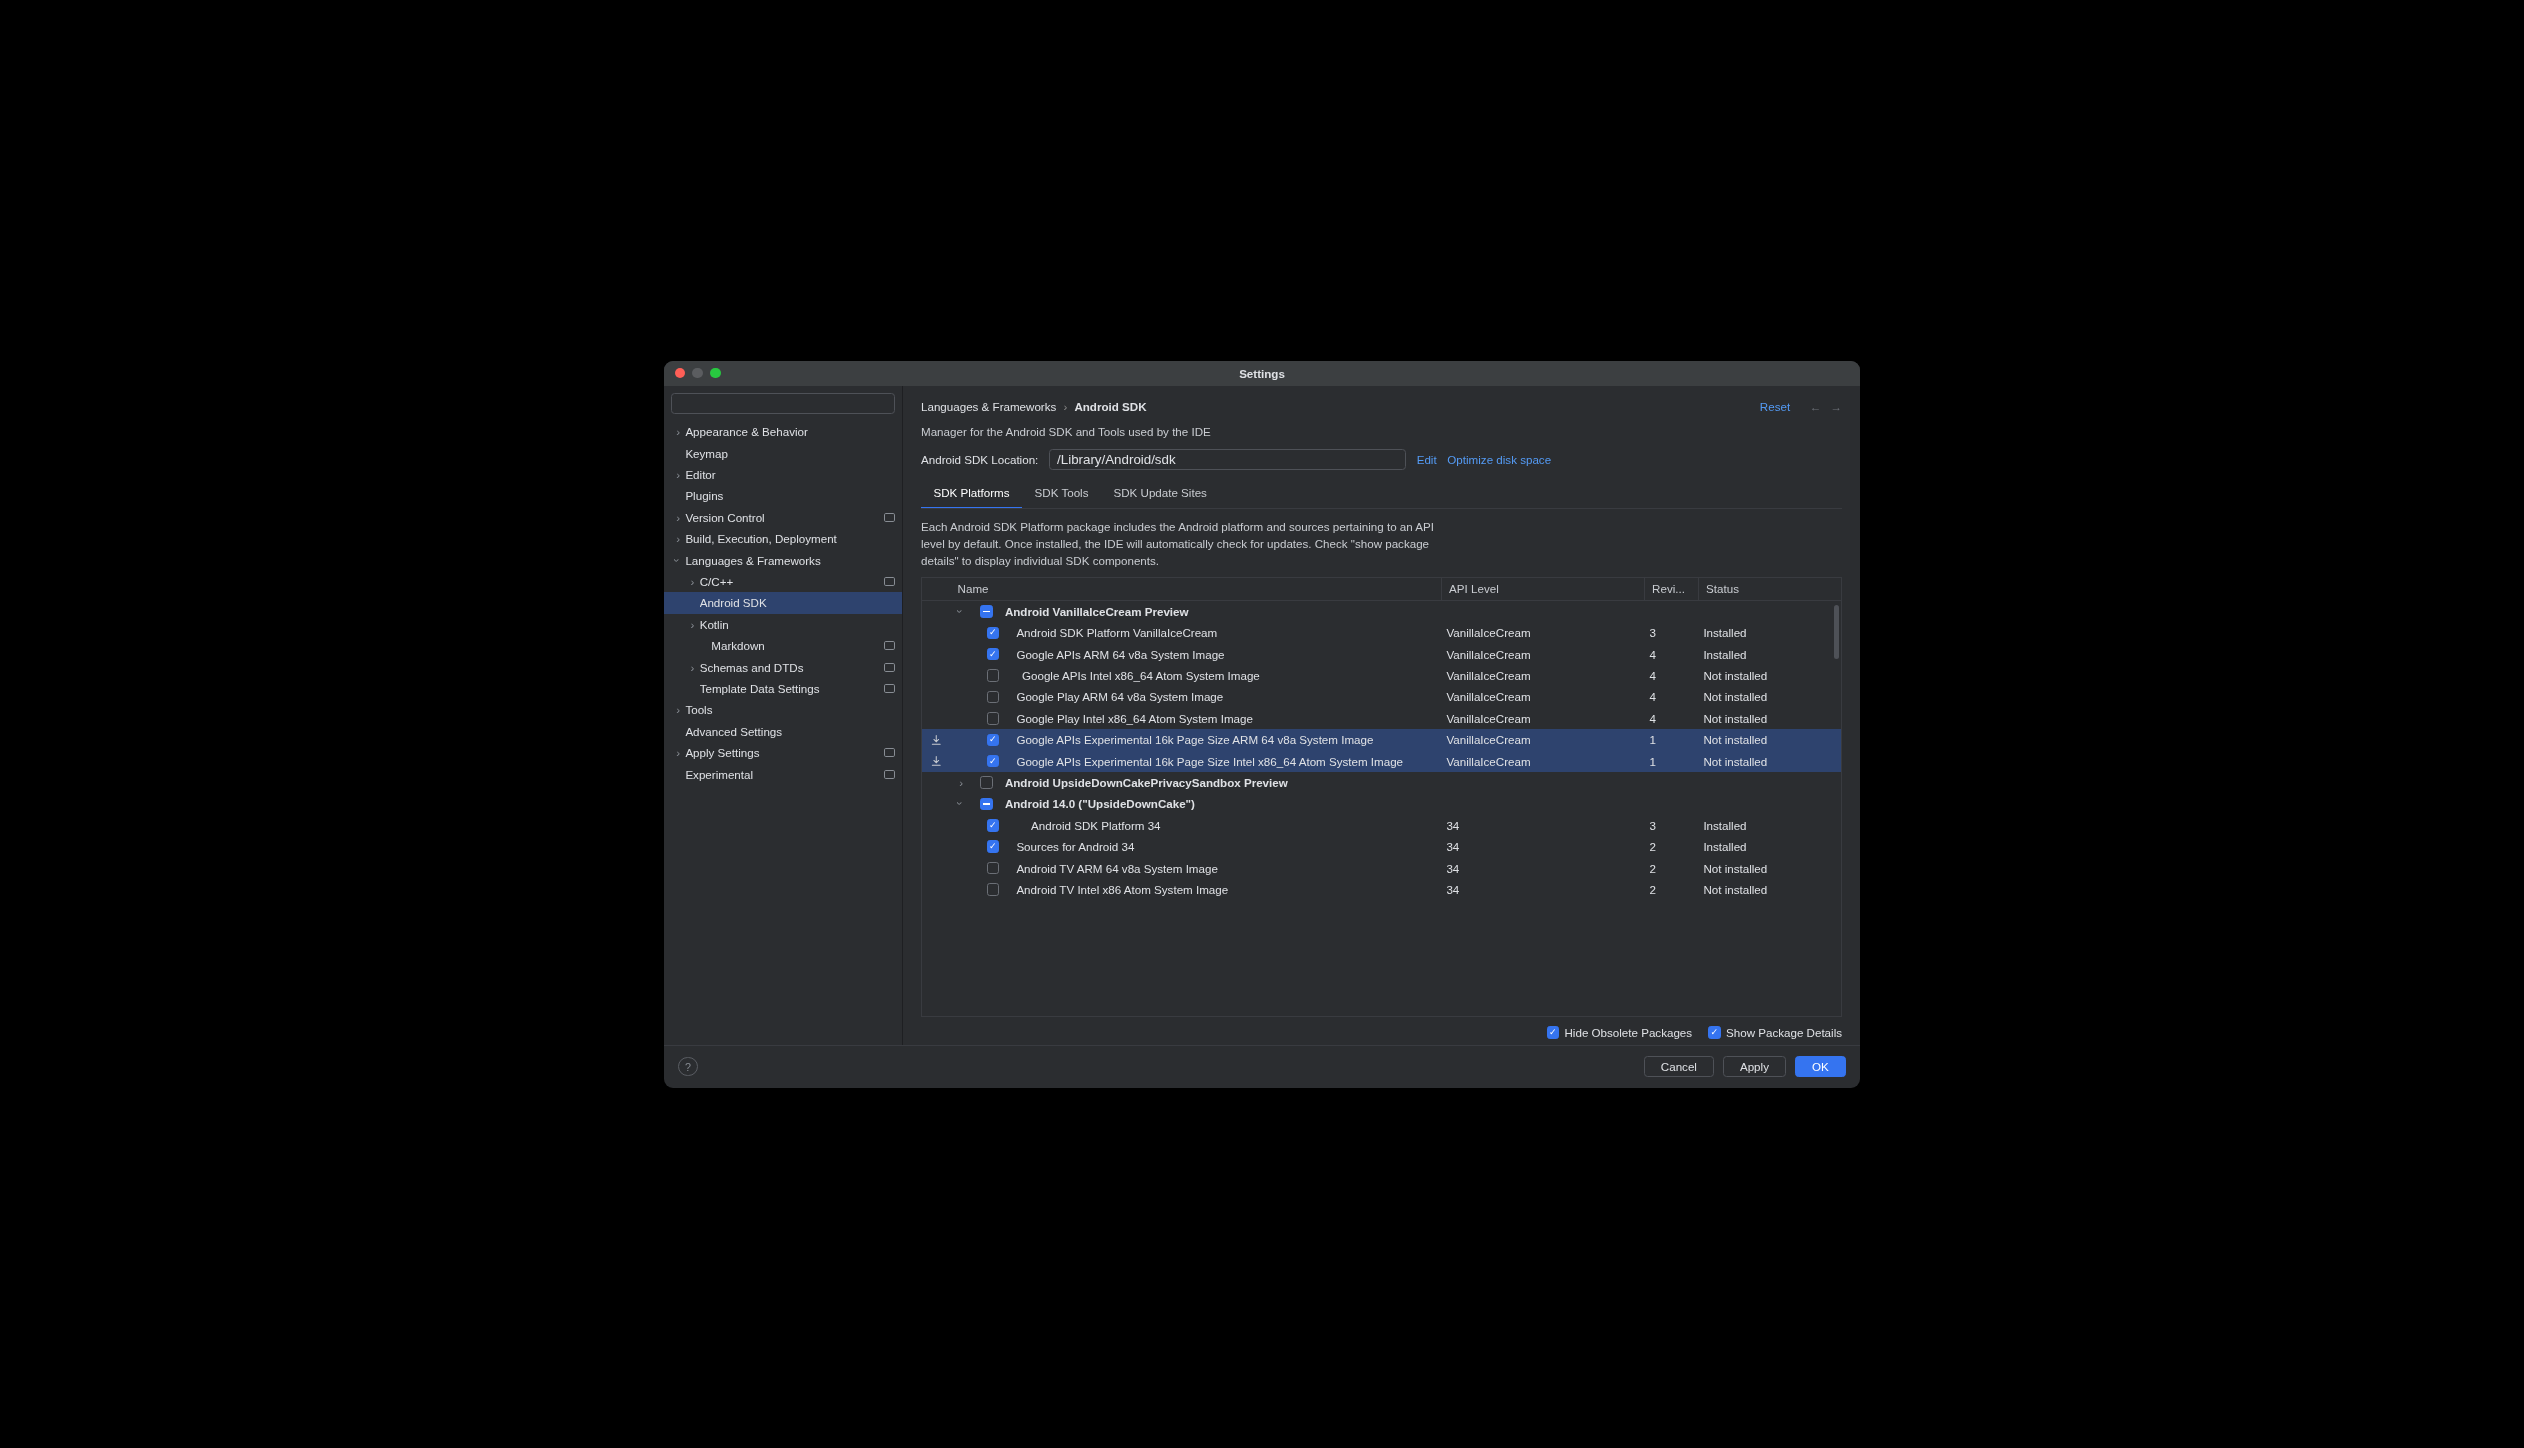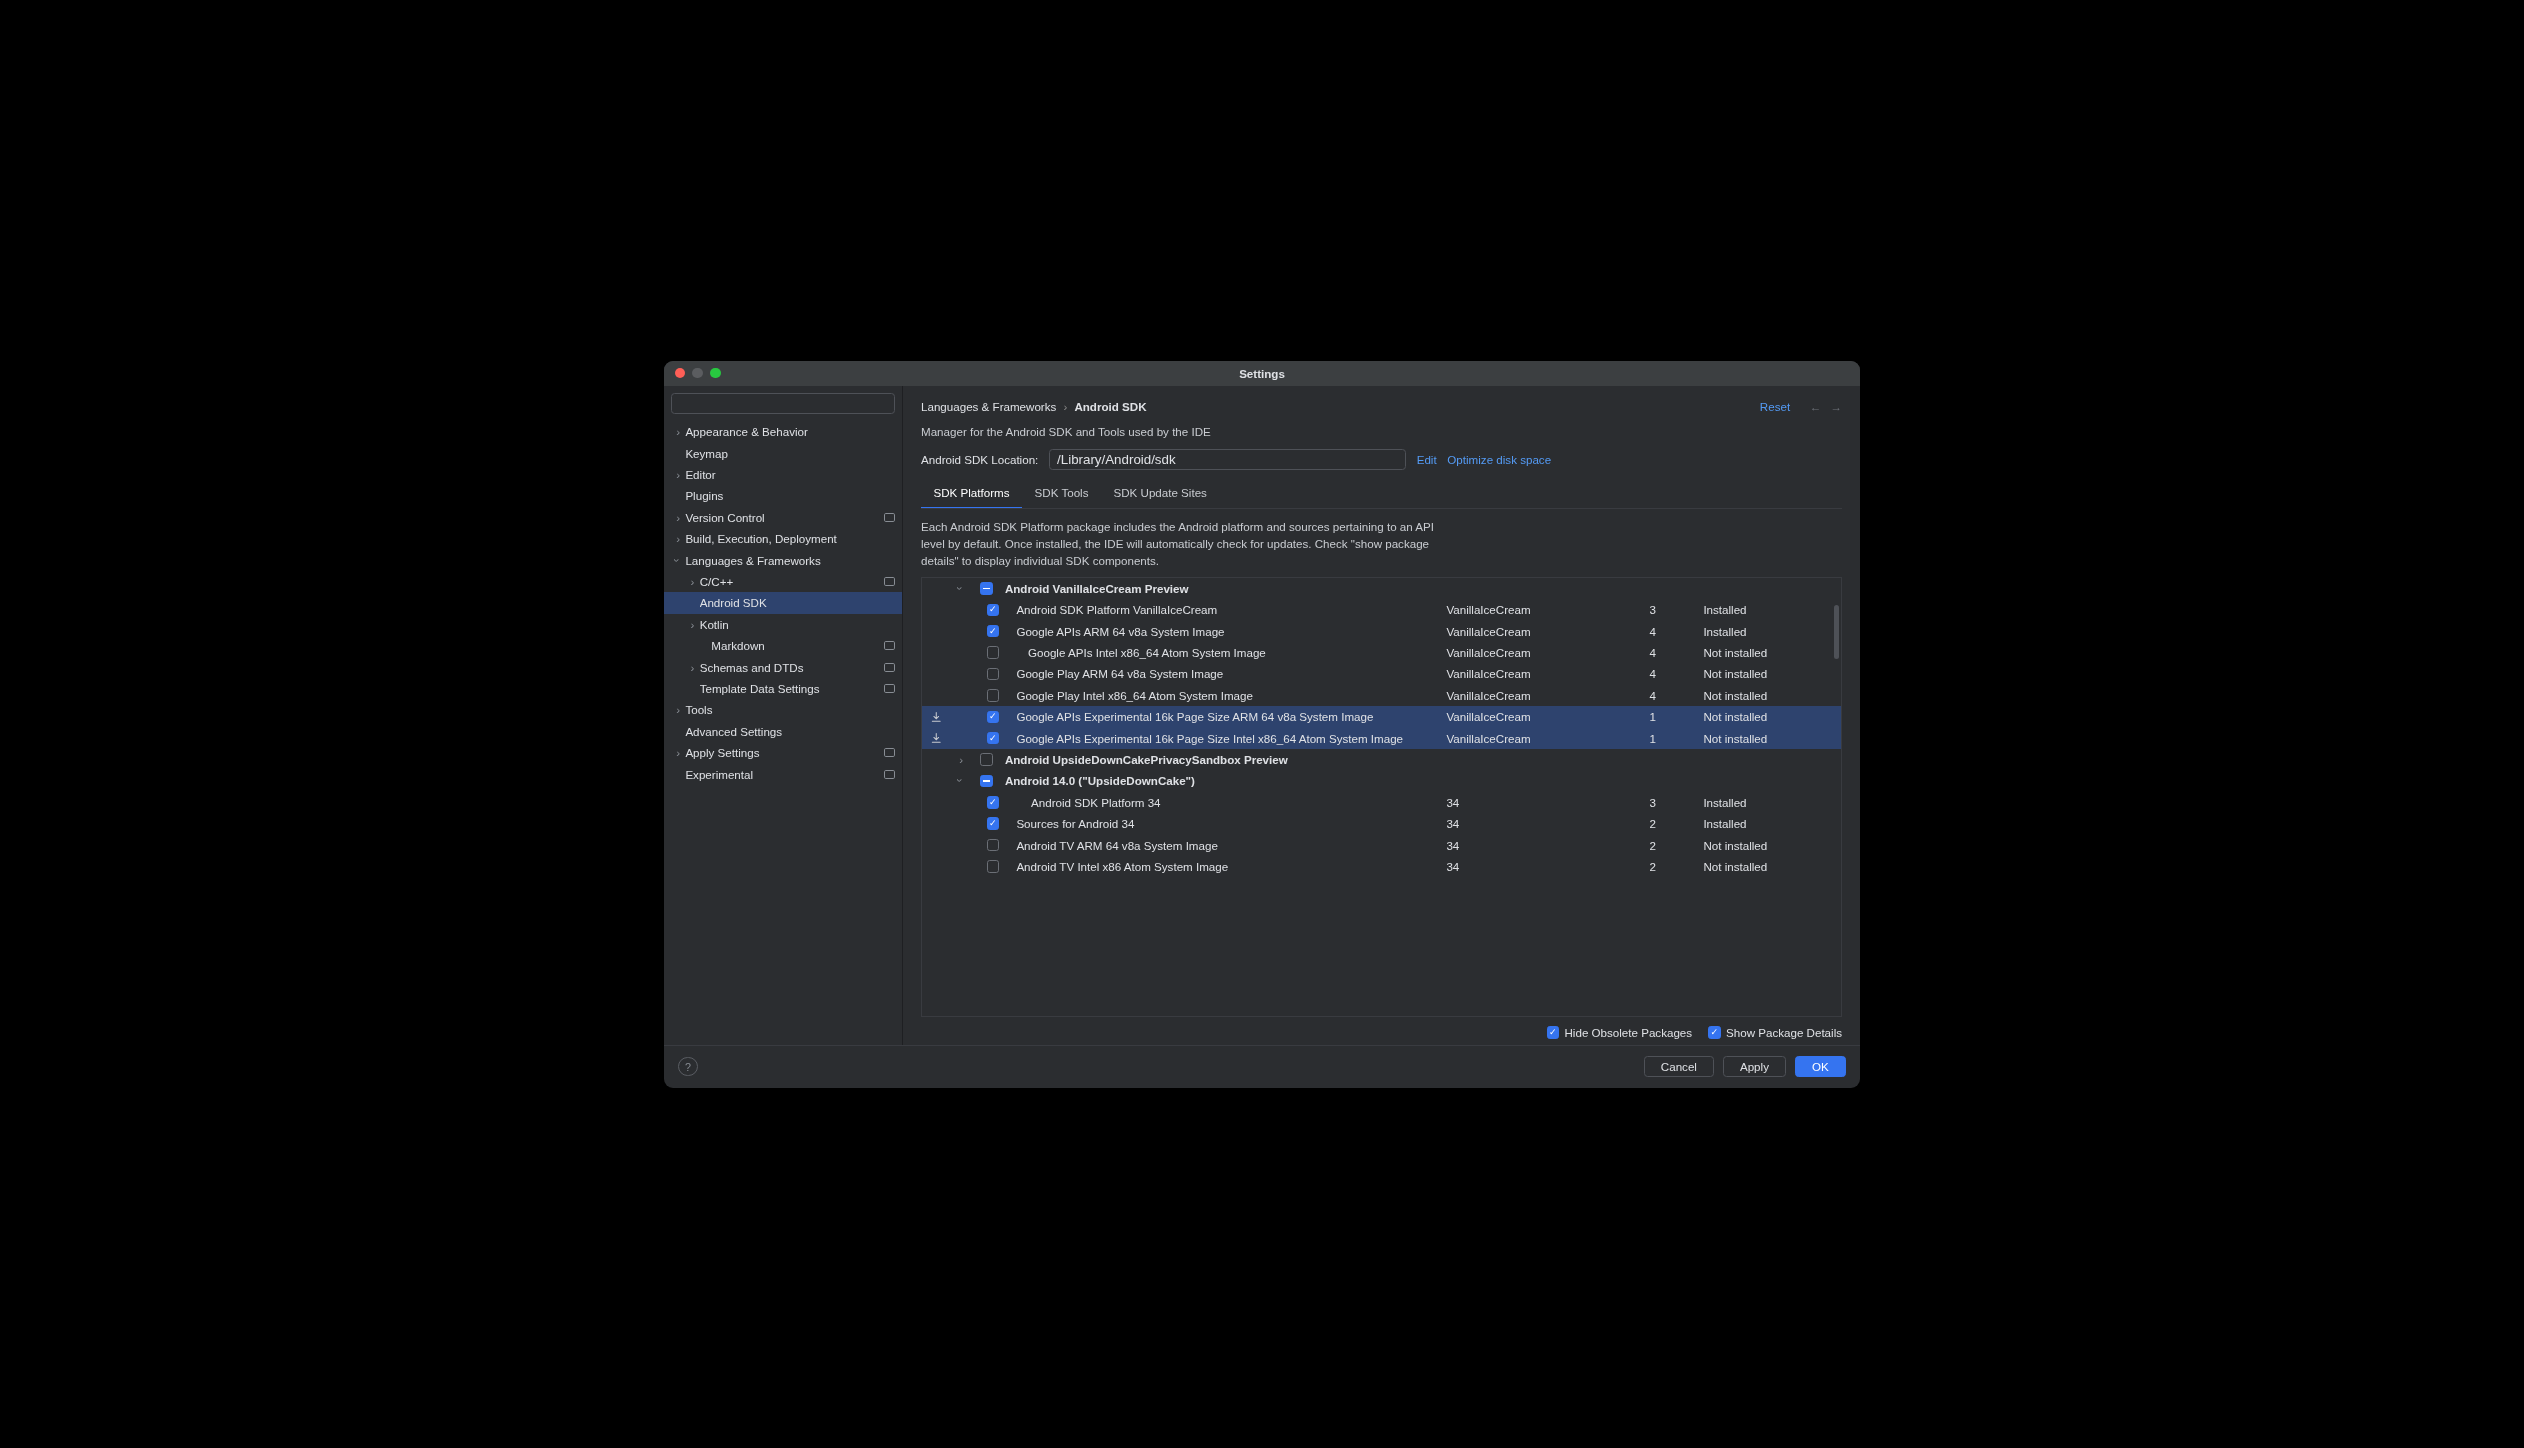--- a/index.html
+++ b/index.html
@@ -200,20 +200,27 @@
         <div class="tabs" id="tabs">
             <div class="tab active">SDK Platforms</div>
             <div class="tab">SDK Tools</div>
             <div class="tab">SDK Update Sites</div>
           </div>
       </div>
 
       <div class="tab-desc">Each Android SDK Platform package includes the Android platform and sources pertaining to an API level by default. Once installed, the IDE will automatically check for updates. Check "show package details" to display individual SDK components.</div>
 
       <div class="table-wrap">
+        <div class="thead">
+          <div class="col-dl"></div>
+          <div class="col-name">Name</div>
+          <div class="col-api">API Level</div>
+          <div class="col-rev h">Revi...</div>
+          <div class="col-stat">Status</div>
+        </div>
         <div class="tbody" id="tbody">
             <div class="row">
               <div class="col-dl"></div>
               <div class="col-name" style="padding-left: 3.6px;">
                 <span class="chev">
                   <span style="display:inline-block;transform:rotate(90deg)">›</span>
                 </span>
                 <span class="cb mixed"></span>
                 <span class="grp-name">Android VanillaIceCream Preview</span>
               </div>
@@ -238,21 +245,21 @@
                 <span style="margin-left: 5.4px;">Google APIs ARM 64 v8a System Image</span>
               </div>
               <div class="col-api">VanillaIceCream</div>
               <div class="col-rev">4</div>
               <div class="col-stat">Installed</div>
             </div>
             <div class="row">
               <div class="col-dl"></div>
               <div class="col-name" style="padding-left: 36px;">
                 <span class="cb "></span>
-                <span style="margin-left: 17px;">Google APIs Intel x86_64 Atom System Image</span>
+                <span style="margin-left: 11px;">Google APIs Intel x86_64 Atom System Image</span>
               </div>
               <div class="col-api">VanillaIceCream</div>
               <div class="col-rev">4</div>
               <div class="col-stat">Not installed</div>
             </div>
             <div class="row">
               <div class="col-dl"></div>
               <div class="col-name" style="padding-left: 36px;">
                 <span class="cb "></span>
                 <span style="margin-left: 5.4px;">Google Play ARM 64 v8a System Image</span>

